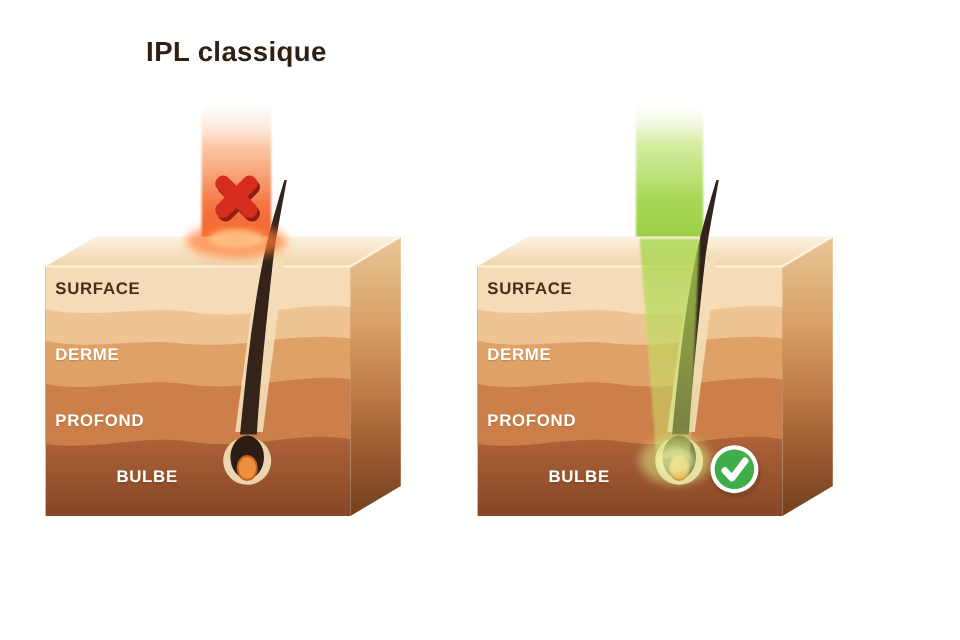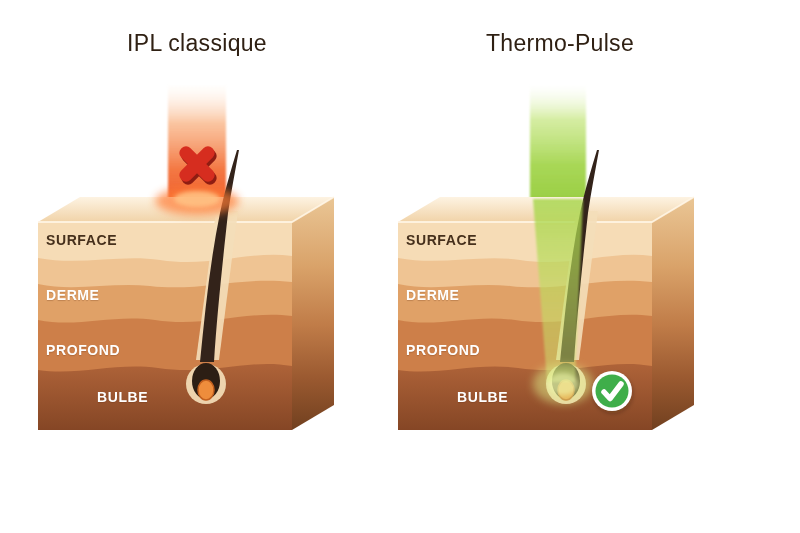--- a/index.html
+++ b/index.html
@@ -7,21 +7,21 @@
     position:relative;
     width:800px;height:533px;
     background:#ffffff;
     font-family:"Liberation Sans", sans-serif;
     overflow:hidden;
   }
   svg{position:absolute;left:0;top:0;}
   .title{
     position:absolute;top:30px;width:330px;
     text-align:center;
-    font-size:23px;font-weight:normal;letter-spacing:0.3px;
+    font-size:23px;font-weight:bold;letter-spacing:0.3px;
     color:#2f2013;
   }
   .title.left{left:32px;}
   .title.right{left:395px;}
   .layer-label{
     position:absolute;
     font-size:14px;font-weight:bold;letter-spacing:0.6px;
     color:#ffffff;
     text-shadow:0 1px 1px rgba(90,45,15,0.25);
     white-space:nowrap;
@@ -133,21 +133,20 @@
       <g transform="translate(252,391)">
         <circle cx="1" cy="2.5" r="20" fill="rgba(40,25,10,0.25)" filter="url(#b2)"></circle>
         <circle r="20" fill="#ffffff"></circle>
         <circle r="16.5" fill="#3fae4a"></circle>
         <path d="M-8,1 L-2,7.5 L9,-7" stroke="#ffffff" stroke-width="5.5" fill="none" stroke-linecap="round" stroke-linejoin="round"></path>
       </g>
     </g>
   </svg>
 
   <div class="title left">IPL classique</div>
-  <div class="title right">Thermo-Pulse</div>
 
   <div class="layer-label dark" style="left:46px;top:232px;">SURFACE</div>
   <div class="layer-label" style="left:46px;top:287px;">DERME</div>
   <div class="layer-label" style="left:46px;top:342px;">PROFOND</div>
   <div class="layer-label" style="left:97px;top:389px;">BULBE</div>
 
   <div class="layer-label dark" style="left:406px;top:232px;">SURFACE</div>
   <div class="layer-label" style="left:406px;top:287px;">DERME</div>
   <div class="layer-label" style="left:406px;top:342px;">PROFOND</div>
   <div class="layer-label" style="left:457px;top:389px;">BULBE</div>

